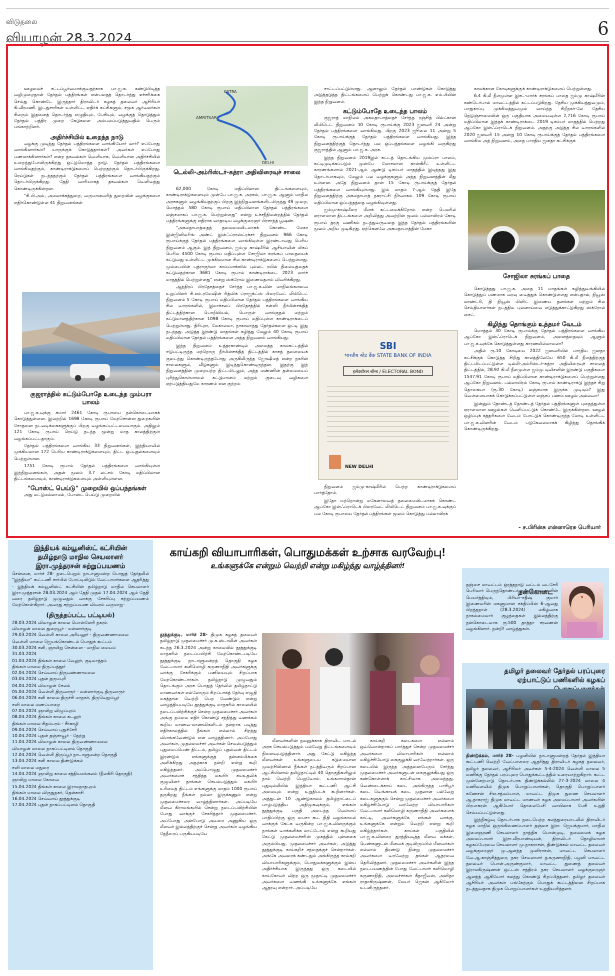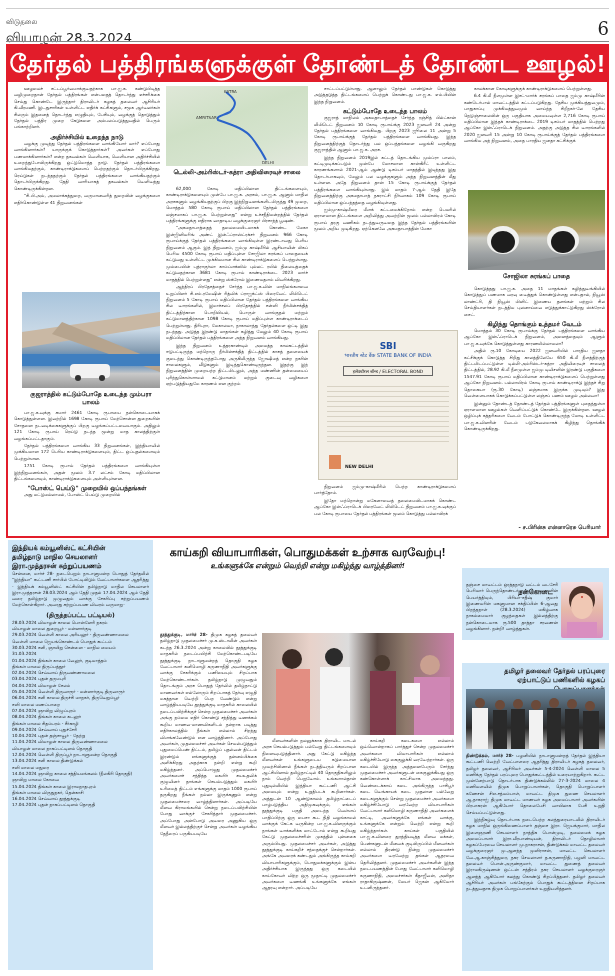--- a/index.html
+++ b/index.html
@@ -27,21 +27,21 @@
   .map { background: linear-gradient(160deg, #dfe8d8 0%, #cfe0c6 40%, #d6e4cf 70%, #e4e9de 100%); }
   .bridge { background: linear-gradient(180deg, #a8c4dc 0%, #c8d8e6 40%, #8aa0b4 60%, #3c7bb8 72%, #c9c9c9 85%, #9a9a9a 100%); }
   .tunnel { background: linear-gradient(180deg, #6f8a3c 0%, #8a9a50 30%, #b8a36e 52%, #c8c8c0 60%, #9ea2a4 80%, #7f8486 100%); }
   .bond { background: #f3efe6; border: 1px solid #cdc7b6; }
 
   .credit { position: absolute; right: 6px; font-size: 5.5px; font-weight: bold; color: #222; }
 
   
   .sideblue { position: absolute; background: #cfe6f7; }
   .cpi { left: 8px; top: 540px; width: 145px; height: 430px; padding: 4px 4px; }
-  .cpi .title { font-weight: bold; text-align: left; font-size: 6.5px; line-height: 9px; color: #111; }
+  .cpi .title { font-weight: bold; text-align: center; font-size: 6.5px; line-height: 9px; color: #111; }
   .cpi .body { font-size: 4.3px; line-height: 6.3px; text-align: justify; }
   .cpi .sched-title { font-weight: bold; text-align: center; font-size: 6px; line-height: 10px; margin-top: 1px; }
   .cpi .sched { font-size: 4.3px; line-height: 6.3px; }
 
   .story2-head { position: absolute; left: 160px; top: 545px; width: 295px; text-align: center; font-family: "Liberation Sans", sans-serif; font-weight: bold; color: #111; }
   .story2-head .l1 { font-size: 10px; line-height: 13px; }
   .story2-head .l2 { font-size: 11px; line-height: 14px; }
   .story2-head .l3 { font-size: 11px; line-height: 14px; text-align: center; }
   .story2-head .l4 { font-size: 7.5px; line-height: 11px; margin-top: 1px; font-style: italic; }
 
@@ -67,21 +67,20 @@
 
 <div class="masthead">
   <div class="topline"></div>
   <div class="paper-name">விடுதலை</div>
   <div class="date">வியாழன் 28.3.2024</div>
   <div class="page-no">6</div>
   <div class="rule"></div>
 </div>
 
 <div class="lead">
-  <div class="lead-banner">தேர்தல் பத்திரங்களுக்குள் தோண்டத் தோண்ட ஊழல்!</div>
 
   <div class="col" style="left:6px; top:40px; width:146px; height:208px;">
     <p>ஊழலைச் சட்டப்பூர்வமாக்குவதற்காக பா.ஜ.க. கண்டுபிடித்த வழிமுறைதான் தேர்தல் பத்திரங்கள் என்பதைத் தொடர்ந்து எச்சரிக்கை செய்து கொண்டே இருந்தார் திராவிடர் கழகத் தலைவர் ஆசிரியர் கி.வீரமணி. இடதுசாரிகள் உள்ளிட்ட எதிர்க் கட்சிகளும், சமூக ஆர்வலர்கள் சிலரும் இதனைத் தொடர்ந்து எழுதியும், பேசியும், வழக்குத் தொடுத்தும் தேர்தல் பத்திர முறை கேடுகளை அம்பலப்படுத்துவதில் பெரும் பங்காற்றினர்.</p>
     <div class="subhead">அதிர்ச்சியில் உறைந்த நாடு</div>
     <p>வழக்கு முடிந்து தேர்தல் பத்திரங்களை வாங்கியோர் யார்? எப்போது வாங்கினார்கள்? யாருக்குக் கொடுத்தார்கள்? அவர்கள் எப்போது பணமாக்கினார்கள்? என்ற தகவல்கள் வெளியாக, வெளியான அதிர்ச்சியில் உறைந்துபோயிருக்கிறது ஒட்டுமொத்த நாடு. தேர்தல் பத்திரங்களை வாங்கியதற்கும், காண்டிராக்டுகளைப் பெற்றதற்கும் தொடர்பிருக்கிறது. ரெய்டுகள் நடந்ததற்கும் தேர்தல் பத்திரங்களை வாங்கியதற்கும் தொடர்பிருக்கிறது. தேதி வாரியாகத் தகவல்கள் வெளிவந்து கொண்டிருக்கின்றன.</p>
     <p>"சி.பி.அய், அமலாக்கத்துறை, வருமானவரித் துறையின் வழக்குகளை எதிர்கொண்டுள்ள 41 நிறுவனங்கள்</p>
   </div>
 
   <div class="img bridge" style="left:14px; top:246px; width:138px; height:96px;">
     <svg width="138" height="96">

